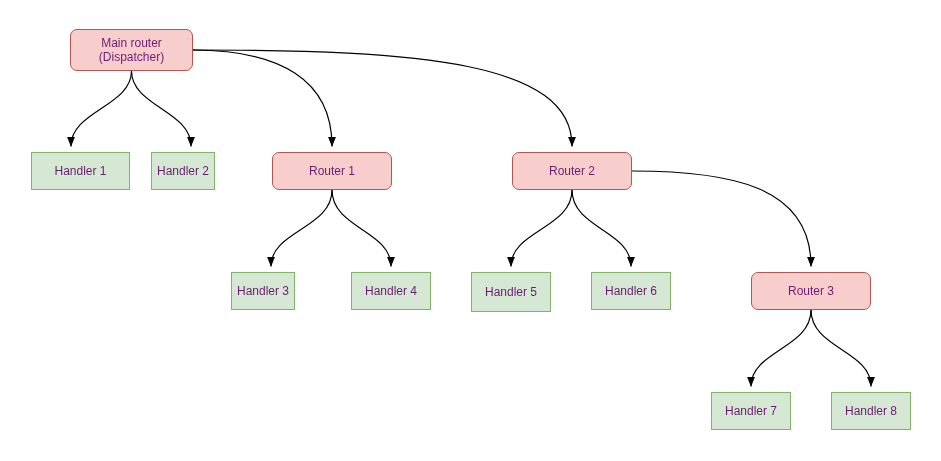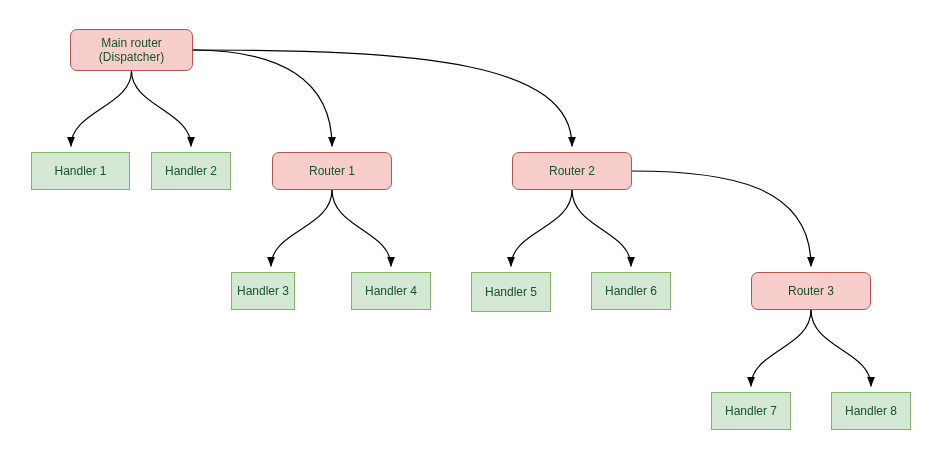--- a/index.html
+++ b/index.html
@@ -25,21 +25,21 @@
   }
   .node {
     position: absolute;
     box-sizing: border-box;
     display: flex;
     align-items: center;
     justify-content: center;
     text-align: center;
     font-size: 12px;
     line-height: 14px;
-    color: #14532d;
+    color: #701a75;
     border-width: 1px;
     border-style: solid;
     z-index: 2;
     white-space: pre-line;
   }
   .node.router {
     background: #f8cecc;
     border-color: #b85450;
     border-radius: 7px;
   }
@@ -76,21 +76,21 @@
         <path d="M 632 171 C 730 171 811 186 811 266" fill="none" stroke="#000000" stroke-width="1.2" stroke-linecap="round" marker-end="url(#arrowhead)"></path>
         <path d="M 811 310 C 811 348 751 351 751 386" fill="none" stroke="#000000" stroke-width="1.2" stroke-linecap="round" marker-end="url(#arrowhead)"></path>
         <path d="M 811 310 C 811 348 871 351 871 386" fill="none" stroke="#000000" stroke-width="1.2" stroke-linecap="round" marker-end="url(#arrowhead)"></path>
       </g>
   </svg>
 
   <div id="nodes-group">
       <div class="node router" style="left: 70px; top: 29px; width: 123px; height: 42px;"><span class="node-label">Main router
 (Dispatcher)</span></div>
       <div class="node handler" style="left: 31px; top: 152px; width: 99px; height: 38px;"><span class="node-label">Handler 1</span></div>
-      <div class="node handler" style="left: 151px; top: 152px; width: 80px; height: 38px;"><span class="node-label">Handler 2</span></div>
+      <div class="node handler" style="left: 151px; top: 152px; width: 64px; height: 38px;"><span class="node-label">Handler 2</span></div>
       <div class="node router" style="left: 272px; top: 152px; width: 120px; height: 38px;"><span class="node-label">Router 1</span></div>
       <div class="node router" style="left: 512px; top: 152px; width: 120px; height: 38px;"><span class="node-label">Router 2</span></div>
       <div class="node handler" style="left: 231px; top: 272px; width: 64px; height: 38px;"><span class="node-label">Handler 3</span></div>
       <div class="node handler" style="left: 351px; top: 272px; width: 80px; height: 38px;"><span class="node-label">Handler 4</span></div>
       <div class="node handler" style="left: 471px; top: 272px; width: 80px; height: 40px;"><span class="node-label">Handler 5</span></div>
       <div class="node handler" style="left: 591px; top: 272px; width: 80px; height: 38px;"><span class="node-label">Handler 6</span></div>
       <div class="node router" style="left: 751px; top: 272px; width: 120px; height: 38px;"><span class="node-label">Router 3</span></div>
       <div class="node handler" style="left: 711px; top: 392px; width: 80px; height: 38px;"><span class="node-label">Handler 7</span></div>
       <div class="node handler" style="left: 831px; top: 392px; width: 80px; height: 38px;"><span class="node-label">Handler 8</span></div>
     </div>

